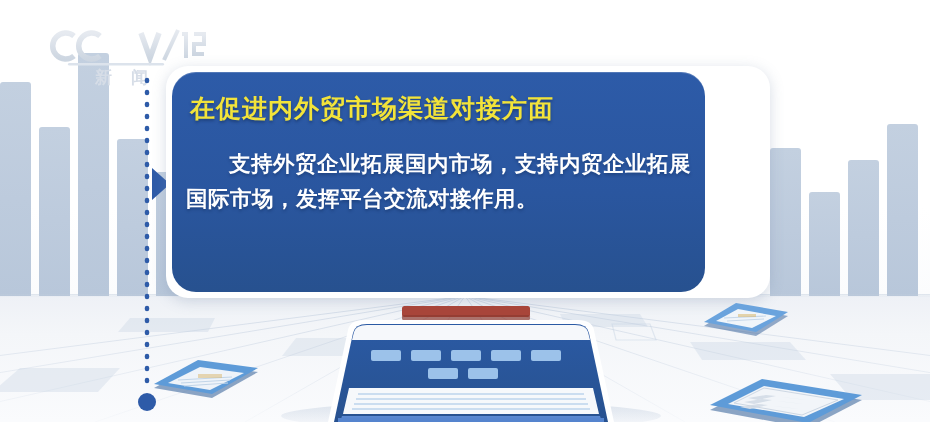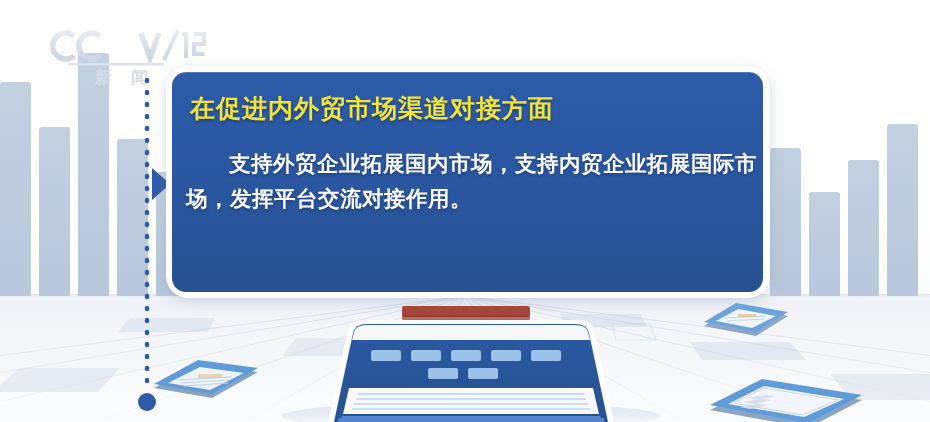--- a/index.html
+++ b/index.html
@@ -32,22 +32,22 @@
   .logo svg{display:block;}
 
   
   .connector{position:absolute;left:136px;top:80px;width:32px;height:330px;}
   .connector svg{display:block;overflow:visible;}
 
   
   .panel-glow{position:absolute;left:166px;top:66px;width:604px;height:232px;
     border-radius:22px;background:#ffffff;
     box-shadow:0 3px 14px rgba(120,140,170,.30);}
-  .panel{position:absolute;left:172px;top:72px;width:591px;height:220px;
-    border-radius:14px;
+  .panel{position:absolute;left:172px;top:72px;width:533px;height:220px;
+    border-radius:24px;
     background:linear-gradient(180deg,#2d5ba8 0%,#2a569f 55%,#27518f 100%);
     box-shadow:inset 0 1px 0 rgba(255,255,255,.18);
     overflow:hidden;}
   .panel-heading{position:absolute;left:18px;top:22px;right:18px;
     font-size:25px;font-weight:bold;letter-spacing:1px;
     color:#f2e33a;line-height:1.15;
     text-shadow:0 2px 3px rgba(10,30,70,.45);}
   .panel-body{position:absolute;left:14px;top:75px;right:5px;
     font-size:21.5px;font-weight:bold;color:#ffffff;line-height:1.62;
     text-indent:2em;letter-spacing:.5px;

